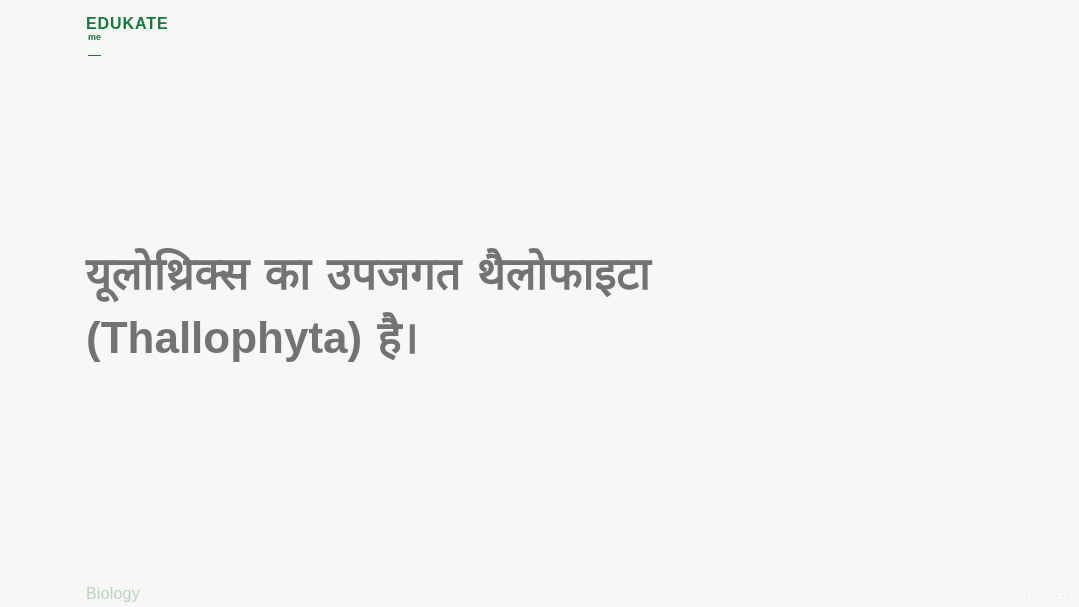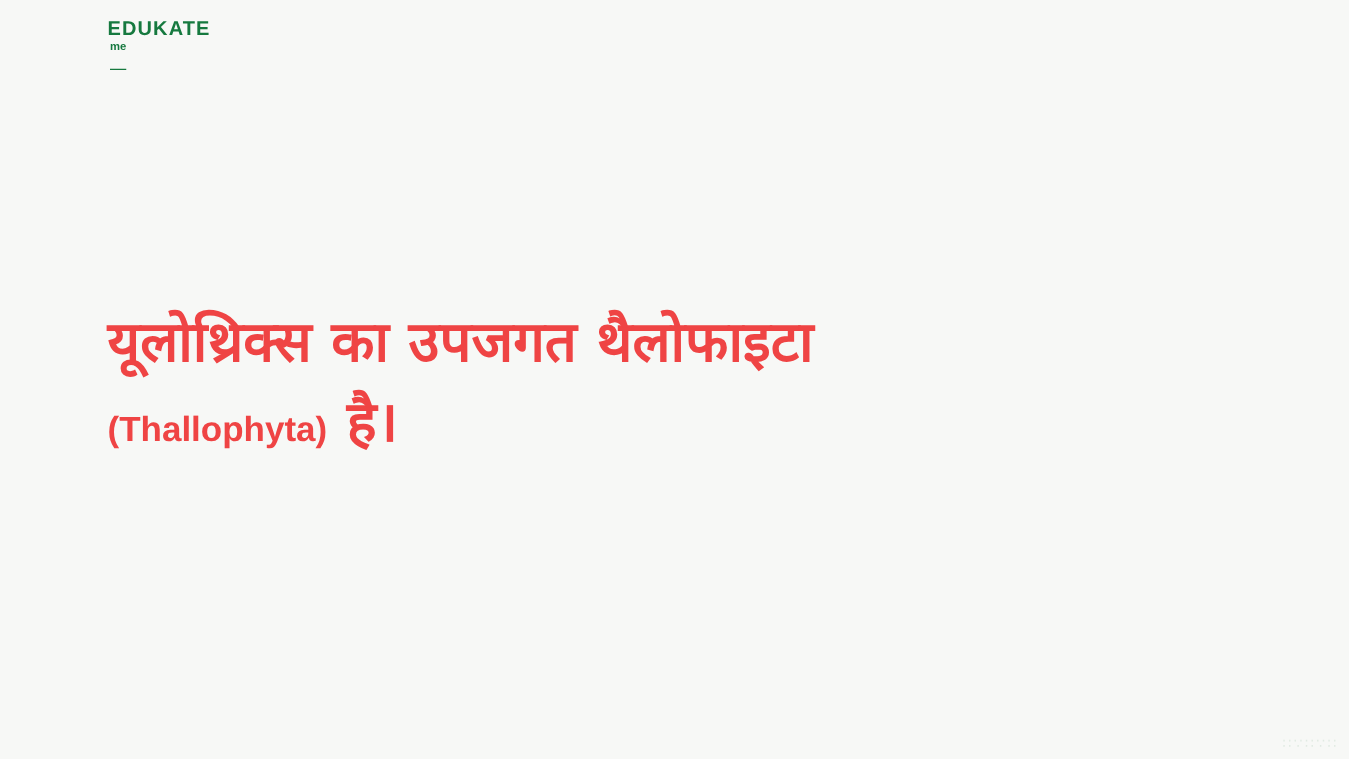--- a/index.html
+++ b/index.html
@@ -52,31 +52,31 @@
     margin-left: 2px;
     margin-top: 1px;
   }
 
   
   .headline {
     position: absolute;
     left: 86px;
     top: 212px;
     width: 900px;
-    color: #ef4444;
+    color: #737373;
     font-family: "DejaVu Serif", serif;
     font-weight: 700;
     font-size: 45px;
     line-height: 1.42;
     letter-spacing: 0px;
   }
   .headline .latin {
     font-family: "Liberation Sans", sans-serif;
     font-weight: 700;
-    font-size: 28px;
+    font-size: 44px;
   }
   .headline-line {
     display: block;
     white-space: nowrap;
   }
 
   
   .footer {
     position: absolute;
     left: 86px;
@@ -123,17 +123,18 @@
   </div>
 
   <h1 class="headline">
     <span class="headline-line">यूलोथ्रिक्स का उपजगत थैलोफाइटा</span>
     <span class="headline-line">
       <span class="latin">(Thallophyta)</span><span> है।</span>
     </span>
   </h1>
 
   <div class="footer">
+    <div class="footer-subject">Biology</div>
   </div>
 
   <div class="corner-mark">∷∵∷∵∷</div>
 
 </div>
 
 </body></html>

